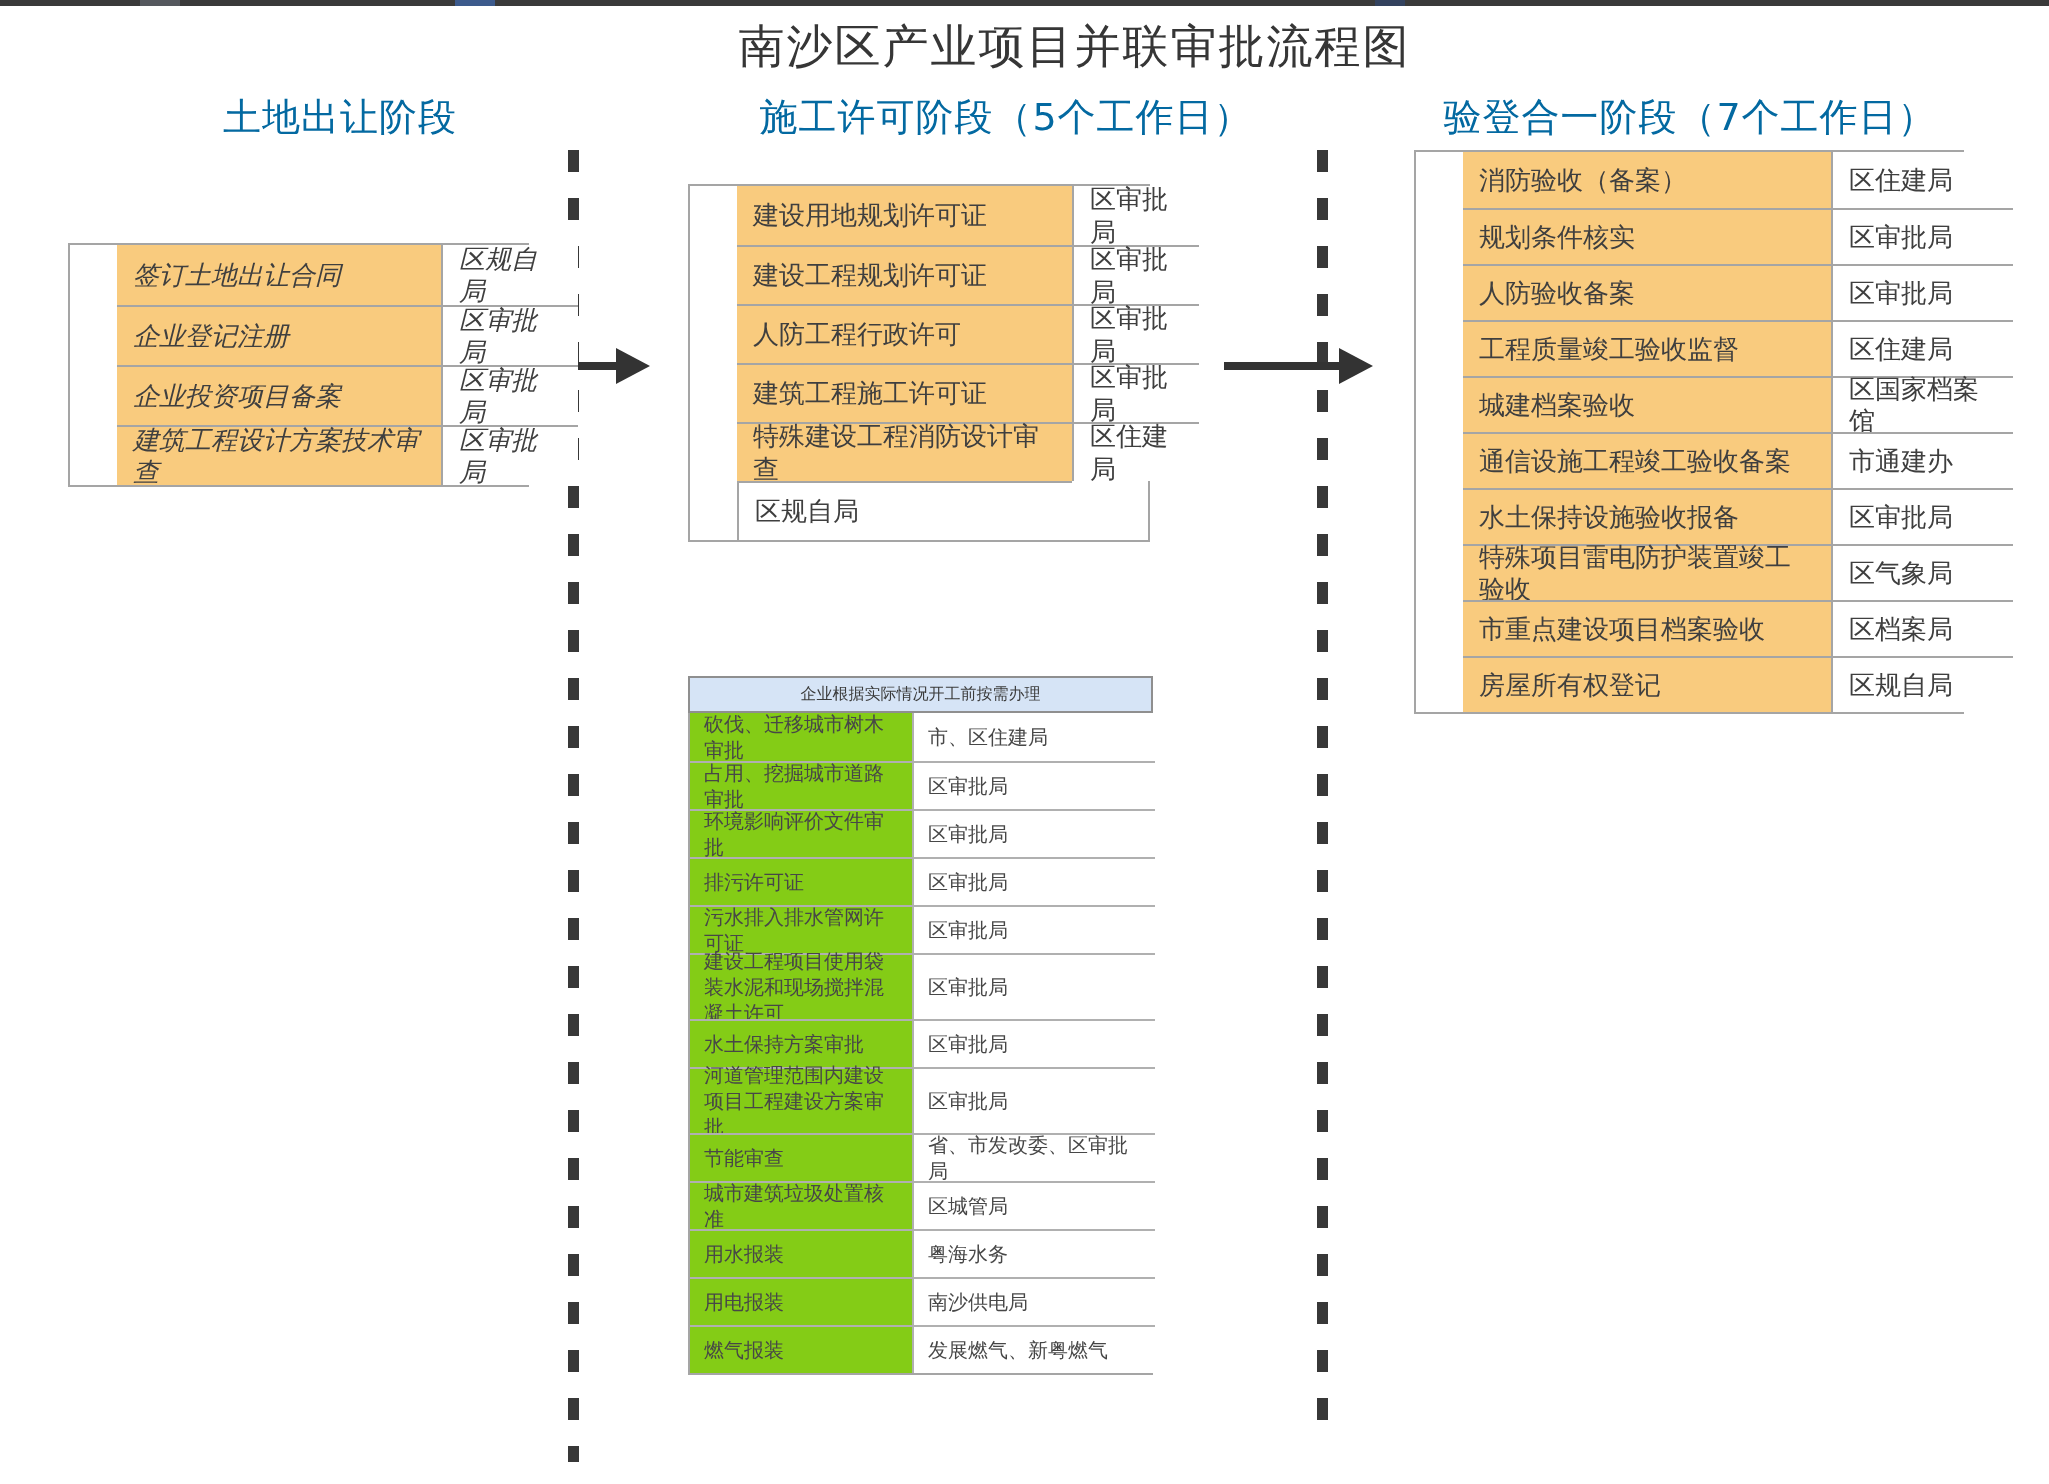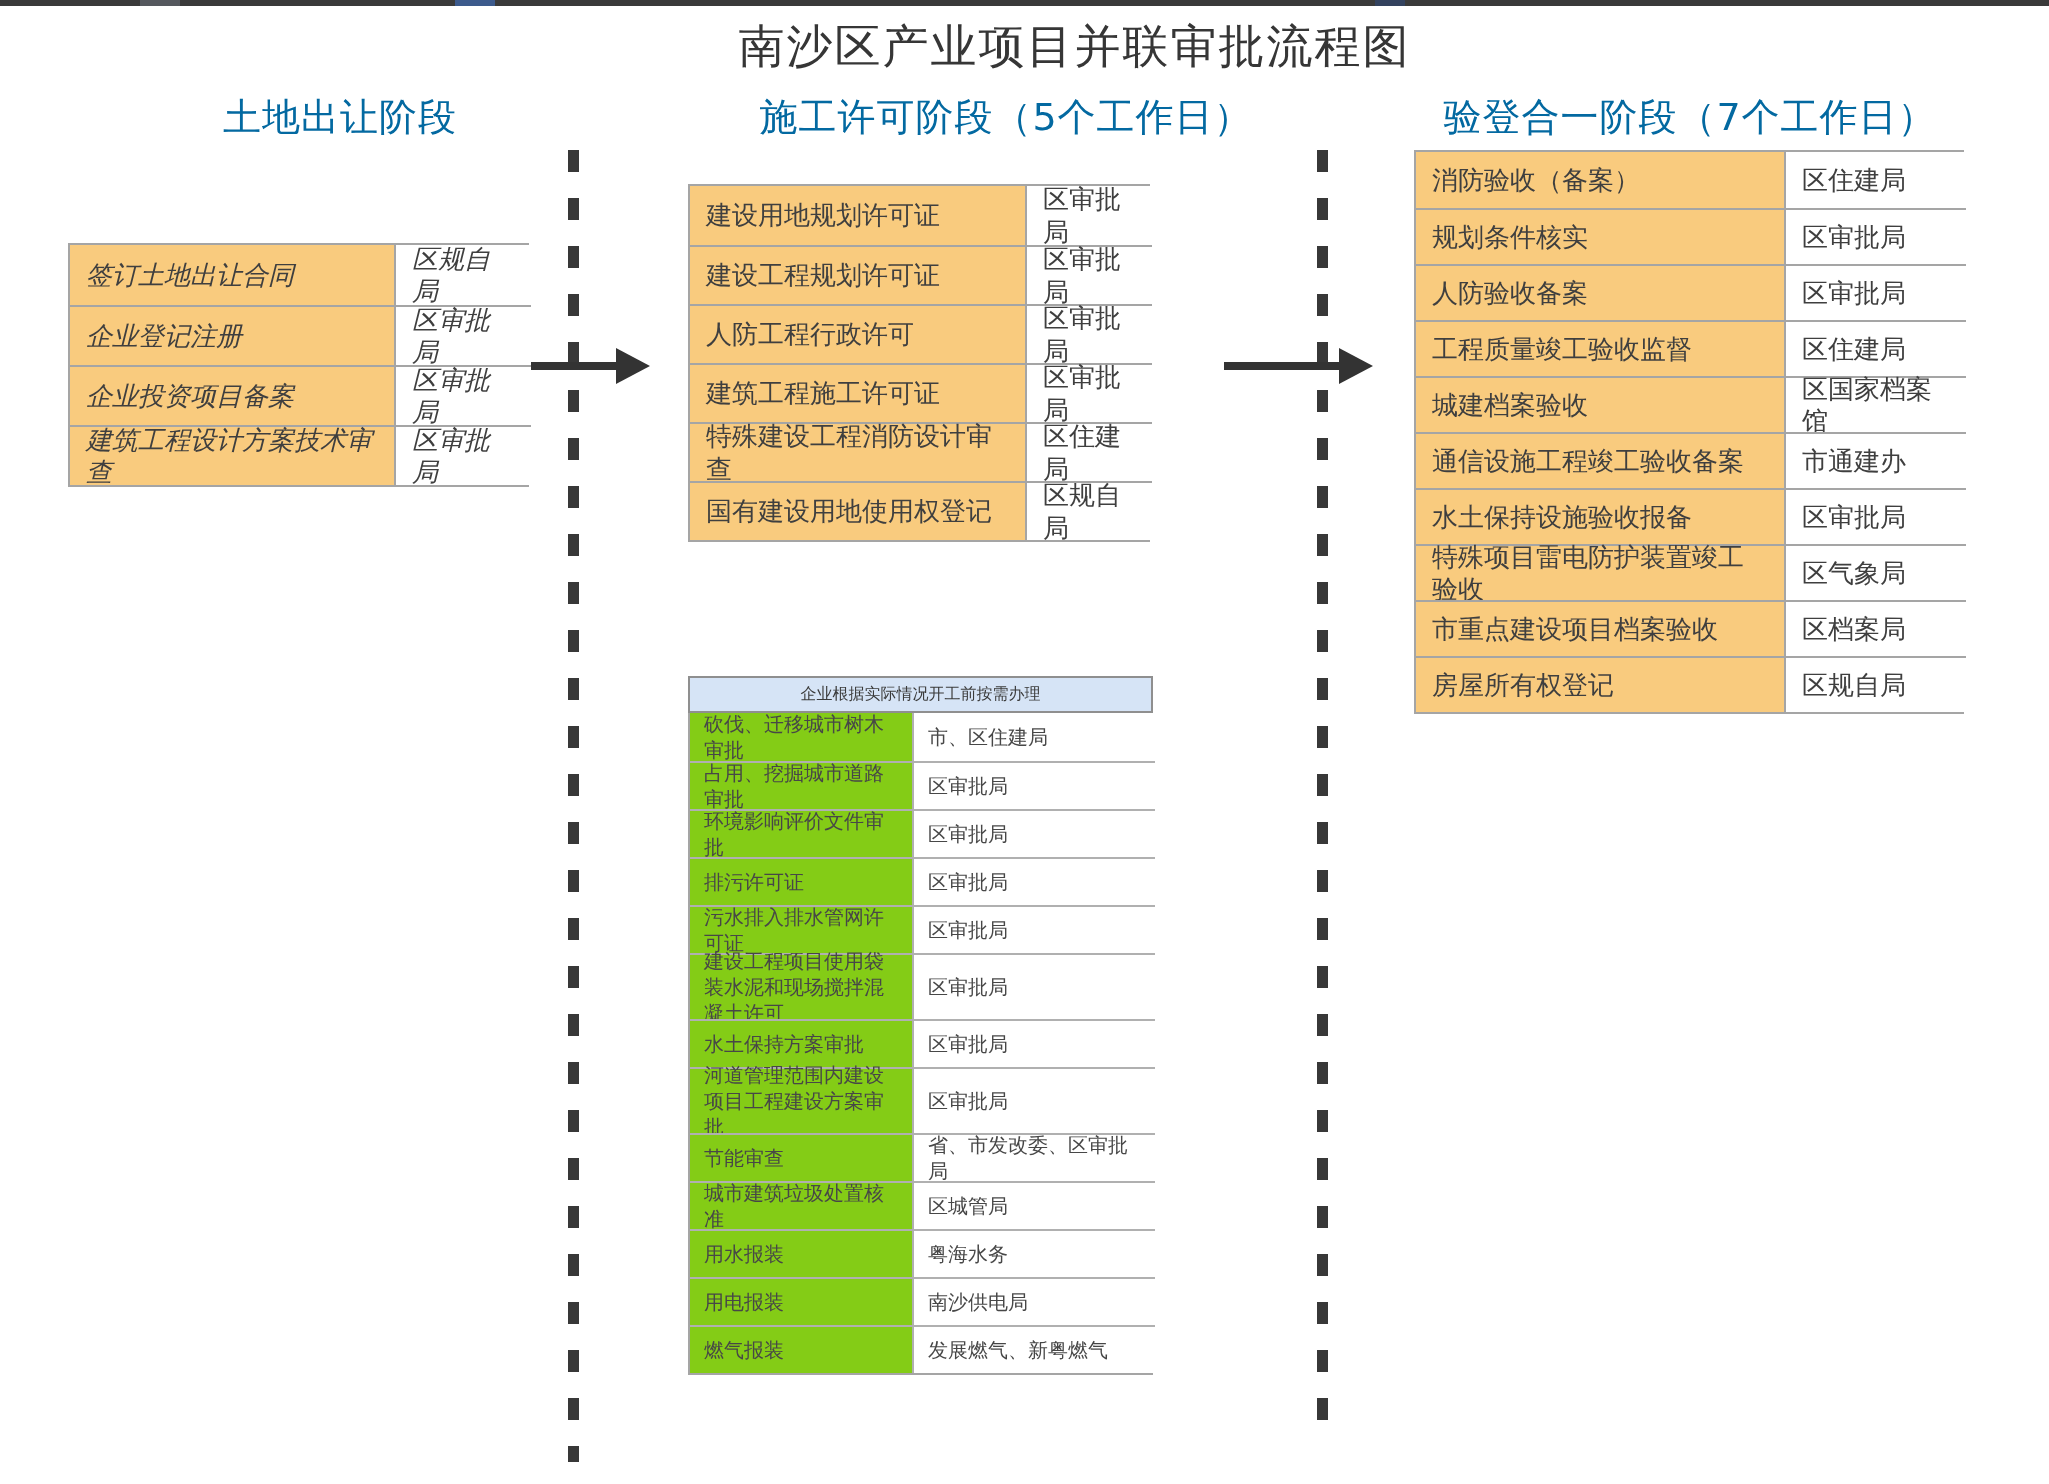--- a/index.html
+++ b/index.html
@@ -37,20 +37,21 @@
     border-left:34px solid #333333;
   }
   .arrow-1 { left:529px; top:348px; width:121px; }
   .arrow-1 .shaft { width:90px; }
   .arrow-2 { left:1224px; top:348px; width:149px; }
   .arrow-2 .shaft { width:118px; }
 
   .ptable {
     position:absolute; display:grid; border:2px solid #a5a5a5; background:#ffffff;
     box-sizing:border-box;
+    padding-left:47px;
   }
   .ptable .cell {
     display:flex; align-items:center; padding:0 16px; box-sizing:border-box;
     border-top:2px solid #a5a5a5; font-size:26px; color:#3f3f3f; line-height:1.25;
   }
   .ptable .cell.r0 { border-top:none; }
   .ptable .task { background:#f9cb7e; }
   .ptable .dept { background:#ffffff; border-left:2px solid #a5a5a5; }
 
   .t-land  { left:68px;  top:243px; width:461px; grid-template-columns:324px 137px; grid-auto-rows:60px;font-style:italic; }
@@ -121,21 +122,20 @@
     <div class="cell task r0">建设用地规划许可证</div>
     <div class="cell dept r0">区审批局</div>
     <div class="cell task">建设工程规划许可证</div>
     <div class="cell dept">区审批局</div>
     <div class="cell task">人防工程行政许可</div>
     <div class="cell dept">区审批局</div>
     <div class="cell task">建筑工程施工许可证</div>
     <div class="cell dept">区审批局</div>
     <div class="cell task">特殊建设工程消防设计审查</div>
     <div class="cell dept">区住建局</div>
-    <div class="cell task">国有建设用地使用权登记</div>
     <div class="cell dept">区规自局</div>
   </div>
 
   <div class="ptable t-check">
     <div class="cell task r0">消防验收（备案）</div>
     <div class="cell dept r0">区住建局</div>
     <div class="cell task">规划条件核实</div>
     <div class="cell dept">区审批局</div>
     <div class="cell task">人防验收备案</div>
     <div class="cell dept">区审批局</div>

